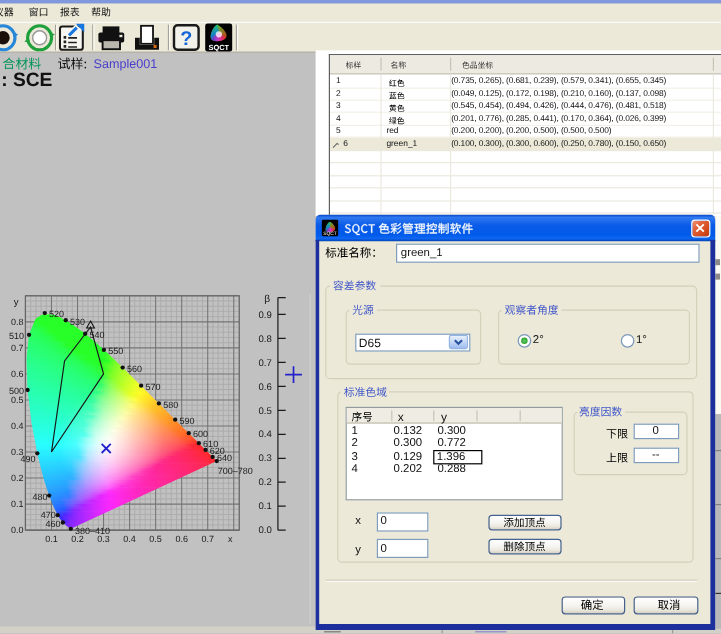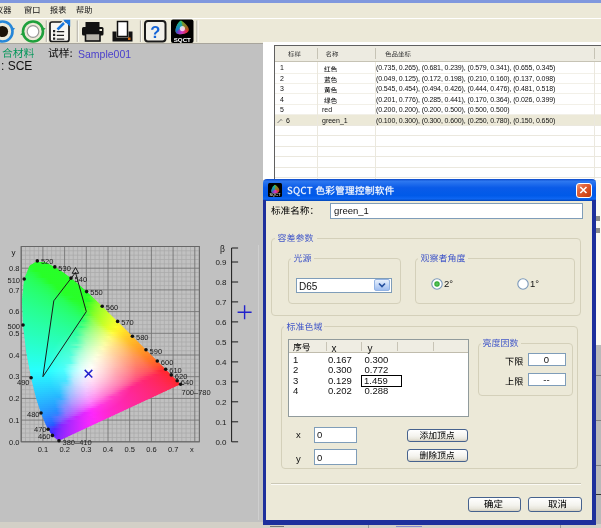--- a/index.html
+++ b/index.html
@@ -6,21 +6,21 @@
 .t7c{position:absolute;font-size:7px;letter-spacing:-0.11px;color:#111;white-space:pre}
 .t9d{position:absolute;font-size:10px;color:#111;white-space:pre}
 .t95{position:absolute;font-size:9.5px;color:#111;white-space:pre;line-height:1.15}
 </style></head><body>
 <div style="position:absolute;left:0;top:0;width:601px;height:3px;background:#8098DE"></div>
 <div style="position:absolute;left:0;top:3px;width:601px;height:15px;background:#ECE9D8"></div>
 <div style="position:absolute;left:0;top:18px;width:601px;height:26px;background:#ECE9D8;border-top:1px solid #FFFFFF;border-bottom:1px solid #A8A59C;box-sizing:border-box"></div>
 <div style="position:absolute;left:0;top:44px;width:601px;height:484px;background:#C1C1C1"></div>
 <div style="position:absolute;left:0;top:522px;width:601px;height:6px;background:#D3D0C7"></div>
 <div style="position:absolute;left:78px;top:47.5px;font-size:10.5px;color:#4B40CC">Sample001</div>
-<div style="position:absolute;left:1px;top:59px;font-size:12px;font-weight:normal;color:#111">: SCE</div>
+<div style="position:absolute;left:1px;top:59px;font-size:16px;font-weight:bold;color:#111">: SCE</div>
 <div style="position:absolute;left:263px;top:42px;width:338px;height:138px;background:#fff"></div>
 <div style="position:absolute;left:274px;top:45px;width:327px;height:1px;background:#606060"></div>
 <div style="position:absolute;left:274px;top:45px;width:1px;height:135px;background:#606060"></div>
 <div style="position:absolute;left:275px;top:46px;width:326px;height:15px;background:#EDEBE1;border-bottom:1px solid #C6C3B5"></div>
 <div style="position:absolute;left:317px;top:48px;width:1px;height:11px;background:#C6C3B5"></div>
 <div style="position:absolute;left:375px;top:48px;width:1px;height:11px;background:#C6C3B5"></div>
 <div style="position:absolute;left:594px;top:48px;width:1px;height:11px;background:#C6C3B5"></div>
 <div style="position:absolute;left:275px;top:114.2px;width:326px;height:10.4px;background:#ECE9D8"></div>
 <div style="position:absolute;left:275px;top:72.5px;width:326px;height:1px;background:#F2F0E8"></div>
 <div style="position:absolute;left:275px;top:82.9px;width:326px;height:1px;background:#F2F0E8"></div>
@@ -1507,32 +1507,32 @@
 <div style="position:absolute;left:284px;top:321px;width:40px;height:10px;background:#ECE9D8"></div>
 <div style="position:absolute;left:288px;top:339px;width:181px;height:78px;background:#fff;border:1px solid #919B9C;box-sizing:border-box"></div>
 <div style="position:absolute;left:289px;top:340px;width:179px;height:13px;background:#EFEDE3;border-bottom:1px solid #C0BCAD;box-sizing:border-box"></div>
 <div style="position:absolute;left:325.5px;top:342px;width:1px;height:9px;background:#C8C4B6"></div>
 <div style="position:absolute;left:361px;top:342px;width:1px;height:9px;background:#C8C4B6"></div>
 <div style="position:absolute;left:396.5px;top:342px;width:1px;height:9px;background:#C8C4B6"></div>
 <div style="position:absolute;left:433px;top:342px;width:1px;height:9px;background:#C8C4B6"></div>
 <div class="t9d" style="left:331.5px;top:342.5px">x</div>
 <div class="t9d" style="left:367.5px;top:342.5px">y</div>
 <div class="t95" style="left:293px;top:355.3px">1</div>
-<div class="t95" style="left:328px;top:355.3px">0.167</div>
+<div class="t95" style="left:328px;top:355.3px">0.132</div>
 <div class="t95" style="left:364.5px;top:355.3px">0.300</div>
 <div class="t95" style="left:293px;top:365.4px">2</div>
 <div class="t95" style="left:328px;top:365.4px">0.300</div>
 <div class="t95" style="left:364.5px;top:365.4px">0.772</div>
 <div class="t95" style="left:293px;top:375.5px">3</div>
 <div class="t95" style="left:328px;top:375.5px">0.129</div>
 <div class="t95" style="left:293px;top:385.6px">4</div>
 <div class="t95" style="left:328px;top:385.6px">0.202</div>
 <div class="t95" style="left:364.5px;top:385.6px">0.288</div>
 <div style="position:absolute;left:361px;top:374.5px;width:41px;height:12.5px;background:#fff;border:1px solid #000;box-sizing:border-box"></div>
-<div class="t95" style="left:364px;top:376px">1.459</div>
+<div class="t95" style="left:364px;top:376px">1.396</div>
 <div class="t95" style="left:296px;top:429.5px">x</div>
 <div style="position:absolute;left:314px;top:426.5px;width:43px;height:16.5px;background:#fff;border:1px solid #7F9DB9;box-sizing:border-box"></div>
 <div class="t95" style="left:317px;top:430px">0</div>
 <div class="t95" style="left:296px;top:453.5px">y</div>
 <div style="position:absolute;left:314px;top:449px;width:43px;height:15.5px;background:#fff;border:1px solid #7F9DB9;box-sizing:border-box"></div>
 <div class="t95" style="left:317px;top:452.5px">0</div>
 <div style="position:absolute;left:407px;top:428.5px;width:61px;height:13.5px;border:1px solid #46628E;border-radius:3px;box-sizing:border-box;background:linear-gradient(180deg,#FFFFFF 0%,#F4F3EE 55%,#E8E6DC 82%,#D5CFC0 100%)"></div>
 <div style="position:absolute;left:407px;top:448.5px;width:61px;height:13.5px;border:1px solid #46628E;border-radius:3px;box-sizing:border-box;background:linear-gradient(180deg,#FFFFFF 0%,#F4F3EE 55%,#E8E6DC 82%,#D5CFC0 100%)"></div>
 <div style="position:absolute;left:478px;top:342.5px;width:95px;height:53.5px;border:1px solid #D4D0BA;border-radius:4px;box-sizing:border-box"></div>
 <div style="position:absolute;left:480.5px;top:338px;width:40px;height:9px;background:#ECE9D8"></div>

